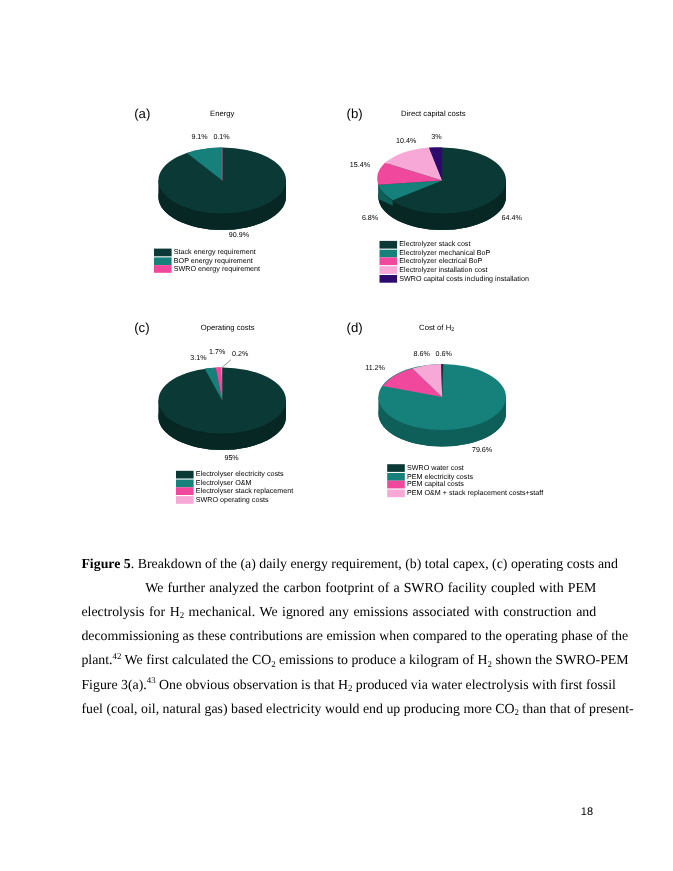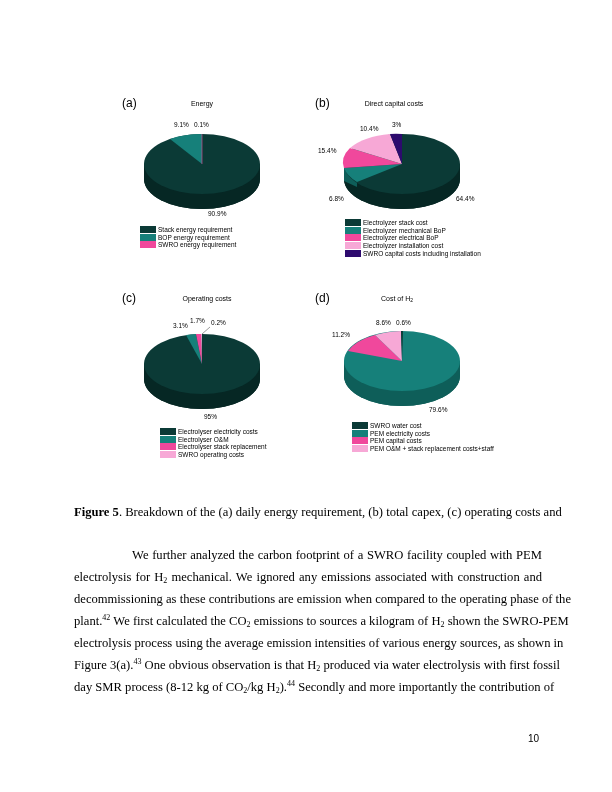--- a/index.html
+++ b/index.html
@@ -8,21 +8,21 @@
   .panel-letter { position:absolute; font-size:12px; }
   .panel-title { position:absolute; font-size:7px; text-align:center; width:160px; }
   .pie-svg { position:absolute; }
   .pct { position:absolute; font-size:6.5px; white-space:nowrap; }
   .legend { position:absolute; }
   .legend-item { display:flex; align-items:center; height:7.6px; }
   .swatch { width:16px; height:7px; margin-right:2px; flex:none; }
   .legend-label { font-size:6.5px; white-space:nowrap; line-height:7px; }
   .caption { position:absolute; left:74px; top:488px; width:468px; font-size:12.6px; line-height:24px; text-align:justify; text-align-last:left;margin-top:12px; }
   .caption b { font-weight:bold; }
-  .body-text { position:absolute; left:74px; top:544px; width:468px; font-size:12.6px; line-height:22px; }
+  .body-text { position:absolute; left:74px; top:523px; width:468px; font-size:12.6px; line-height:22px; }
   .line { display:block; text-align:justify; text-align-last:justify; white-space:nowrap; }
   .line.last { text-align-last:left; }
   .indent { padding-left:58px; }
   sub { font-size:8px; vertical-align:-2px; line-height:0; }
   sup { font-size:8px; vertical-align:5px; line-height:0; }
   .page-number { position:absolute; left:528px; top:733px; font-family:"Liberation Sans", sans-serif; font-size:10px; }
 </style>
 </head>
 <body>
 
@@ -175,19 +175,18 @@
 </div>
 
 <div class="caption">
   <span class="line"><b>Figure 5</b><span>. Breakdown of the (a) daily energy requirement, (b) total capex, (c) operating costs and</span></span>
 </div>
 
 <div class="body-text">
   <span class="line indent"><span>We further analyzed the carbon footprint of a SWRO facility coupled with PEM</span></span>
   <span class="line"><span>electrolysis for H</span><sub>2</sub><span> mechanical. We ignored any emissions associated with construction and</span></span>
   <span class="line"><span>decommissioning as these contributions are emission when compared to the operating phase of the</span></span>
-  <span class="line"><span>plant.</span><sup>42</sup><span> We first calculated the CO</span><sub>2</sub><span> emissions to sources a kilogram of H</span><sub>2</sub><span> shown the SWRO-PEM</span></span>
-  <span class="line"><span>electrolysis process using the average emission intensities of various energy sources, as shown in</span></span>
+  <span class="line"><span>plant.</span><sup>42</sup><span> We first calculated the CO</span><sub>2</sub><span> emissions to produce a kilogram of H</span><sub>2</sub><span> shown the SWRO-PEM</span></span>
   <span class="line"><span>Figure 3(a).</span><sup>43</sup><span> One obvious observation is that H</span><sub>2</sub><span> produced via water electrolysis with first fossil</span></span>
-  <span class="line last"><span>day SMR process (8-12 kg of CO</span><sub>2</sub><span>/kg H</span><sub>2</sub><span>).</span><sup>44</sup><span> Secondly and more importantly the contribution of</span></span>
+  <span class="line"><span>fuel (coal, oil, natural gas) based electricity would end up producing more CO</span><sub>2</sub><span> than that of present-</span></span>
 </div>
 
-<div class="page-number">10</div>
+<div class="page-number">18</div>
 
 </body></html>

